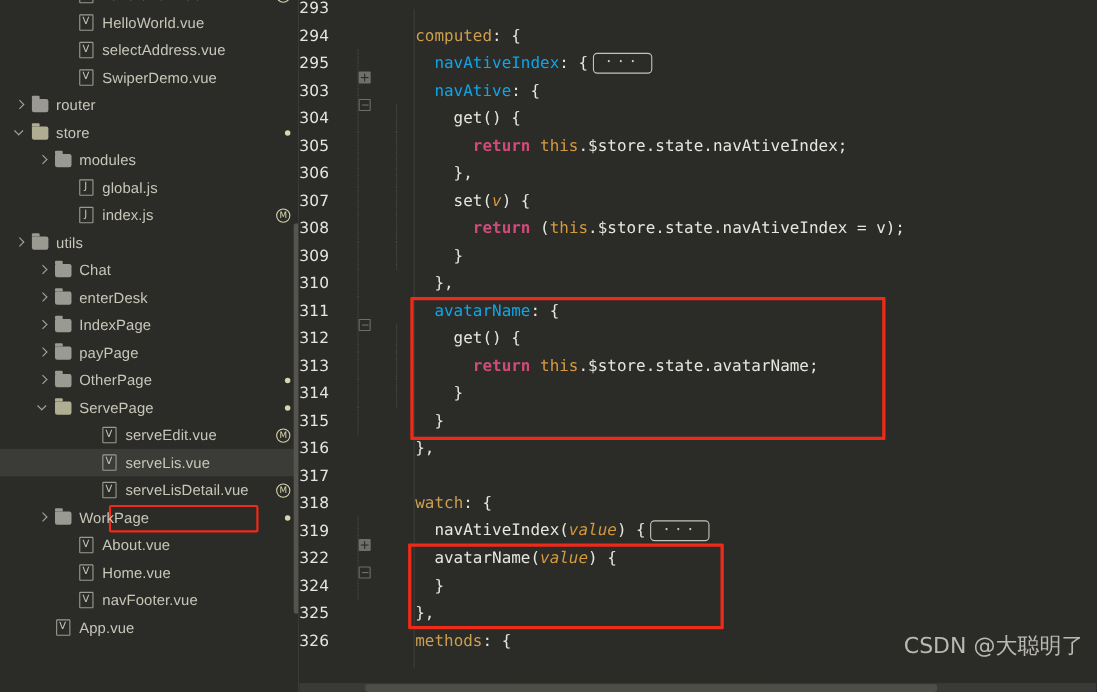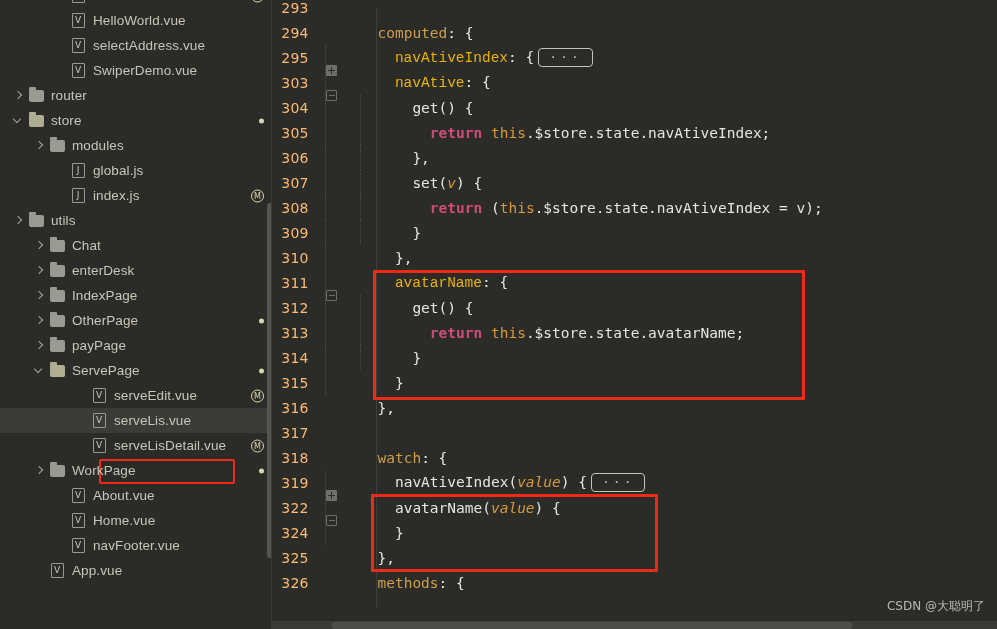--- a/index.html
+++ b/index.html
@@ -170,23 +170,23 @@
     height: 25px;
     display: flex;
     align-items: center;
     white-space: pre;
     font-family: "DejaVu Sans Mono", monospace;
     font-size: 14.5px;
   }
   .gutter {
     width: 52px;
     flex: 0 0 52px;
-    text-align: center;
+    text-align: left;
     padding-right: 6px;
-    color: #fdba74;
+    color: #e5e5e5;
     font-family: "DejaVu Sans", sans-serif;
     font-size: 14px;
     letter-spacing: 0.2px;
   }
   .fold {
     width: 18px;
     flex: 0 0 18px;
     position: relative;
   }
   .fold-plus, .fold-minus {
@@ -224,21 +224,21 @@
     width: 1px; height: 25px;
     background: #3e3e3a;
   }
   .code {
     flex: 1 1 auto;
     padding-left: 18px;
     color: #a9b7c6;
   }
   
   .t-key   { color: #cc9f4f; }   
-  .t-prop  { color: #eab308; font-family: Liberation Mono, monospace; }   
+  .t-prop  { color: #0ea5e9; }   
   .t-ret   { color: #d14b7a; font-weight: bold; }   
   .t-this  { color: #d69a3c; }   
   .t-plain { color: #e6e6e0; }
   .t-param { color: #d49a3c; font-style: italic; }
 
   .indent-guide {
     position: absolute;
     top: 0; height: 25px;
     width: 1px;
     border-left: 1px dotted #4d4d48;
@@ -264,23 +264,23 @@
     border: 3px solid #ee2a18;
     border-radius: 1px;
     pointer-events: none;
     z-index: 5;
   }
 
   
   #watermark {
     position: absolute;
     right: 12px;
-    bottom: 14px;
+    bottom: 28px;
     color: #b9b8b1;
-    font-size: 12px;
+    font-size: 20px;
     font-family: "DejaVu Sans", sans-serif;
     z-index: 10;
   }
   #bottom-strip {
     position: absolute;
     left: 0; right: 0; bottom: 0;
     height: 8px;
     background: #3a3a36;
     z-index: 8;
   }
@@ -408,30 +408,30 @@
             <div class="ico-folder"></div>
           </div>
           <div class="label folder">IndexPage</div>
         </div>
         <div class="row">
           <div style="flex: 0 0 33px; height: 25px;"></div>
           <div class="arrow collapsed"></div>
           <div class="icon-wrap">
             <div class="ico-folder"></div>
           </div>
+          <div class="label folder">payPage</div>
+        </div>
+        <div class="row">
+          <div style="flex: 0 0 33px; height: 25px;"></div>
+          <div class="arrow collapsed"></div>
+          <div class="icon-wrap">
+            <div class="ico-folder"></div>
+          </div>
           <div class="label folder">OtherPage</div>
           <div class="marker dot"></div>
-        </div>
-        <div class="row">
-          <div style="flex: 0 0 33px; height: 25px;"></div>
-          <div class="arrow collapsed"></div>
-          <div class="icon-wrap">
-            <div class="ico-folder"></div>
-          </div>
-          <div class="label folder">payPage</div>
         </div>
         <div class="row">
           <div style="flex: 0 0 33px; height: 25px;"></div>
           <div class="arrow expanded"></div>
           <div class="icon-wrap">
             <div class="ico-folder open"></div>
           </div>
           <div class="label folder">ServePage</div>
           <div class="marker dot"></div>
         </div>

